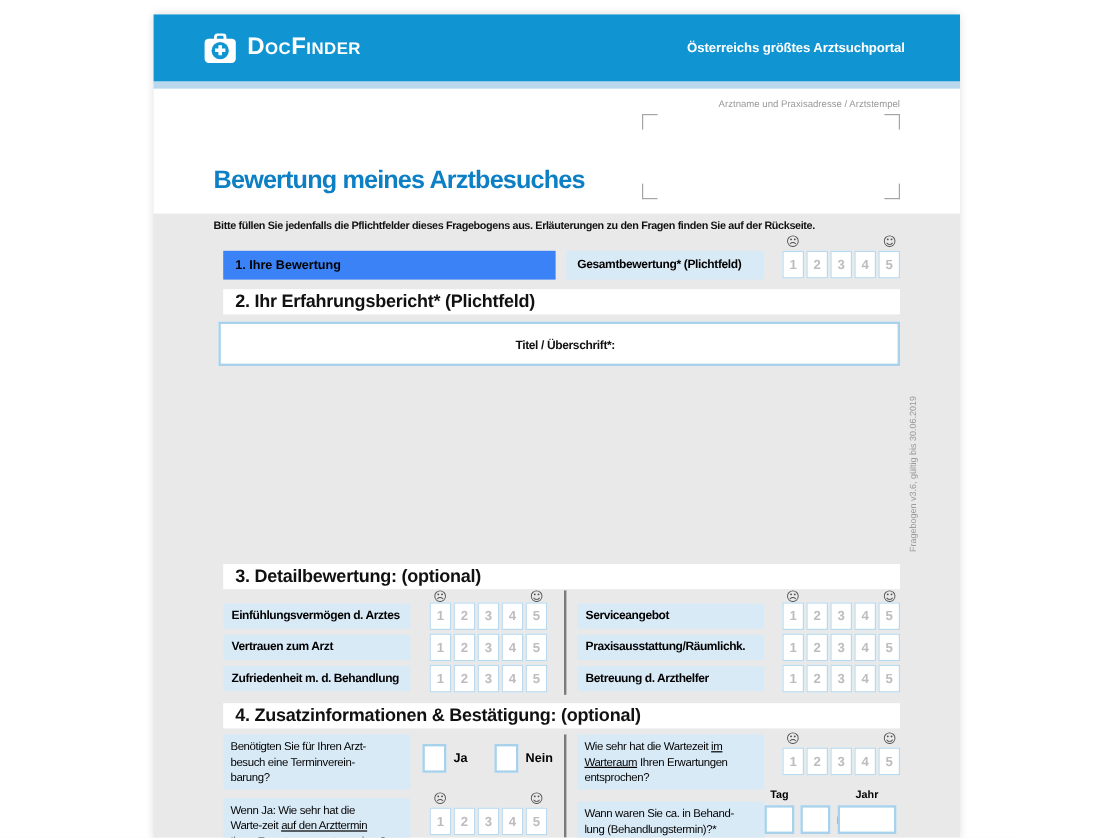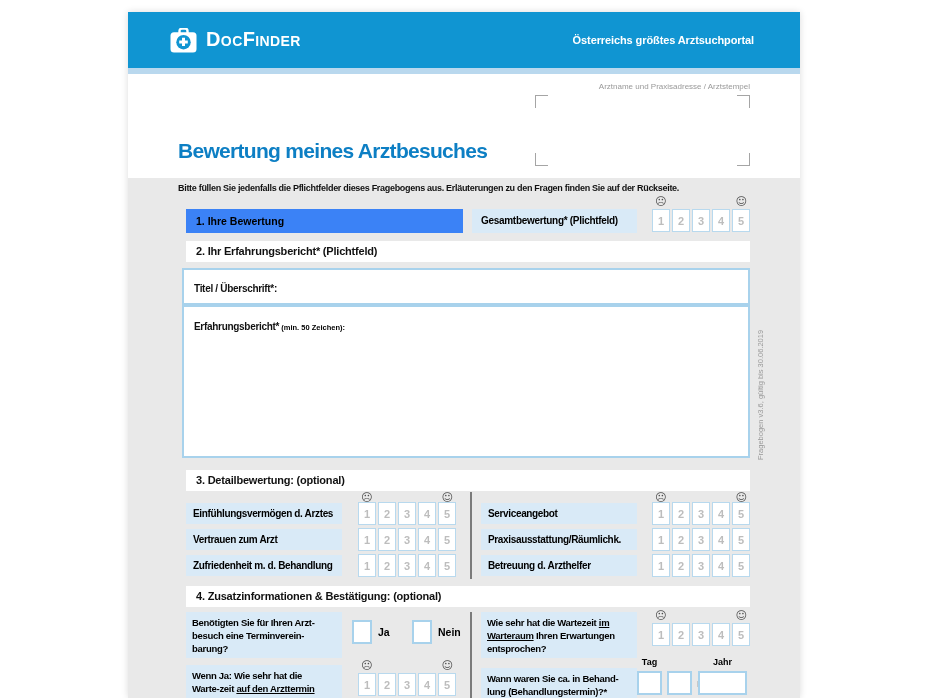--- a/index.html
+++ b/index.html
@@ -29,21 +29,21 @@
   .corner.tr { right: 0; top: 0; border-top-width: 1px; border-right-width: 1px; }
   .corner.bl { left: 0; bottom: 0; border-bottom-width: 1px; border-left-width: 1px; }
   .corner.br { right: 0; bottom: 0; border-bottom-width: 1px; border-right-width: 1px; }
 
   
   .formbody { position: relative; height: 520px; background: #e9e9e9; overflow: hidden; }
   .abs { position: absolute; }
   .instruction { left: 50px; top: 5px; width: 574px; font-size: 9px; font-weight: bold;
     letter-spacing: -0.3px; color: #111; white-space: nowrap; }
 
-  .bar { left: 58px; width: 564px; height: 21px; background: #fff; font-size: 11px;
+  .bar { left: 58px; width: 564px; height: 21px; background: #fff; font-size: 15px;
     font-weight: bold; line-height: 21px; padding-left: 10px; color: #111;
     letter-spacing: -0.2px; }
   .label-line { font-size: 10px; font-weight: bold; color: #111; letter-spacing: -0.3px; }
 
   .s1-head { left: 58px; top: 31px; width: 277px; height: 24px; line-height: 24px;
     padding-left: 10px; font-size: 10.5px; font-weight: bold; background: #3b82f6; }
   .s1-overall { left: 344px; top: 31px; width: 165px; height: 24px; line-height: 24px;
     padding-left: 9px; font-size: 10px; font-weight: bold; background: #d9eaf7;
     letter-spacing: -0.3px; }
 
@@ -52,34 +52,34 @@
   .faces { display: flex; justify-content: space-between; padding: 0 3px; height: 13px;
     font-size: 11px; line-height: 12px; color: #4d4d4d;
     font-family: "DejaVu Sans", sans-serif; }
   .cells { display: flex; gap: 2px; height: 23px; }
   .cells .cell { width: 18px; height: 23px; background: #fff; border: 1.5px solid #b8d9ee;
     display: flex; align-items: center; justify-content: center; font-size: 11px;
     font-weight: bold; color: #bdbdbd; }
 
   
   .input-frame { background: #fff; border: 2px solid #a8d2ec; }
-  .titel-box { left: 54px; top: 90px; width: 568px; height: 37px; padding: 8px 0 0 10px; }
+  .titel-box { left: 54px; top: 90px; width: 568px; height: 37px; padding: 8px 0 0 10px; text-align: center; }
   .erf-box { left: 54px; top: 127px; width: 568px; height: 153px; padding: 9px 0 0 10px; }
   .hint { font-size: 7.5px; font-weight: bold; }
   .version-note { left: 628px; top: 130px; height: 152px; writing-mode: vertical-rl;
     transform: rotate(180deg); font-size: 7.5px; color: #9a9a9a; letter-spacing: 0; }
 
   .vdivider { width: 2px; background: #7b7b7b; }
 
   .mini-label { height: 21px; line-height: 21px; padding-left: 7px; background: #d9eaf7;
     font-size: 10px; font-weight: bold; letter-spacing: -0.35px; white-space: nowrap;
     overflow: hidden; }
 
   .qbox { background: #d9eaf7; width: 156px; padding: 5px 6px; font-size: 9.5px;
-    font-weight: bold; letter-spacing: -0.3px; line-height: 1.35; white-space: pre-line; }
+    font-weight: normal; letter-spacing: -0.3px; line-height: 1.35; white-space: pre-line; }
   .qbox .u { text-decoration: underline; }
 
   .checkbox { width: 20px; height: 24px; background: #fff; border: 2px solid #a8d2ec; }
   .cb-label { font-size: 10.5px; font-weight: bold; line-height: 24px; }
 
   .date-label { font-size: 9px; font-weight: bold; text-align: center; white-space: nowrap; }
   .date-box { background: #fff; border: 2px solid #a8d2ec; height: 24px; }
 </style>
 </head>
 <body>
@@ -131,24 +131,20 @@
           <span class="cell">4</span>
           <span class="cell">5</span>
         </div>
     </div>
 
     <div class="abs bar" style="top:63px;">2. Ihr Erfahrungsbericht* (Plichtfeld)</div>
     <div class="abs input-frame titel-box">
       <span class="label-line">Titel / Überschrift*:</span>
       <span></span>
     </div>
-    <div class="abs input-frame erf-box">
-      <span class="label-line">Erfahrungsbericht*</span><span class="hint"> (min. 50 Zeichen):</span>
-      <span></span>
-    </div>
     <div class="abs version-note">Fragebogen v3.6, gültig bis 30.06.2019</div>
 
     <div class="abs bar" style="top:292px;">3. Detailbewertung: (optional)</div>
 
     <div class="abs faces" style="left:230px; top:314px; width:98px;">
       <span>☹</span>
       <span>☺</span>
     </div>
     <div class="abs faces" style="left:524px; top:314px; width:98px;">
       <span>☹</span>

